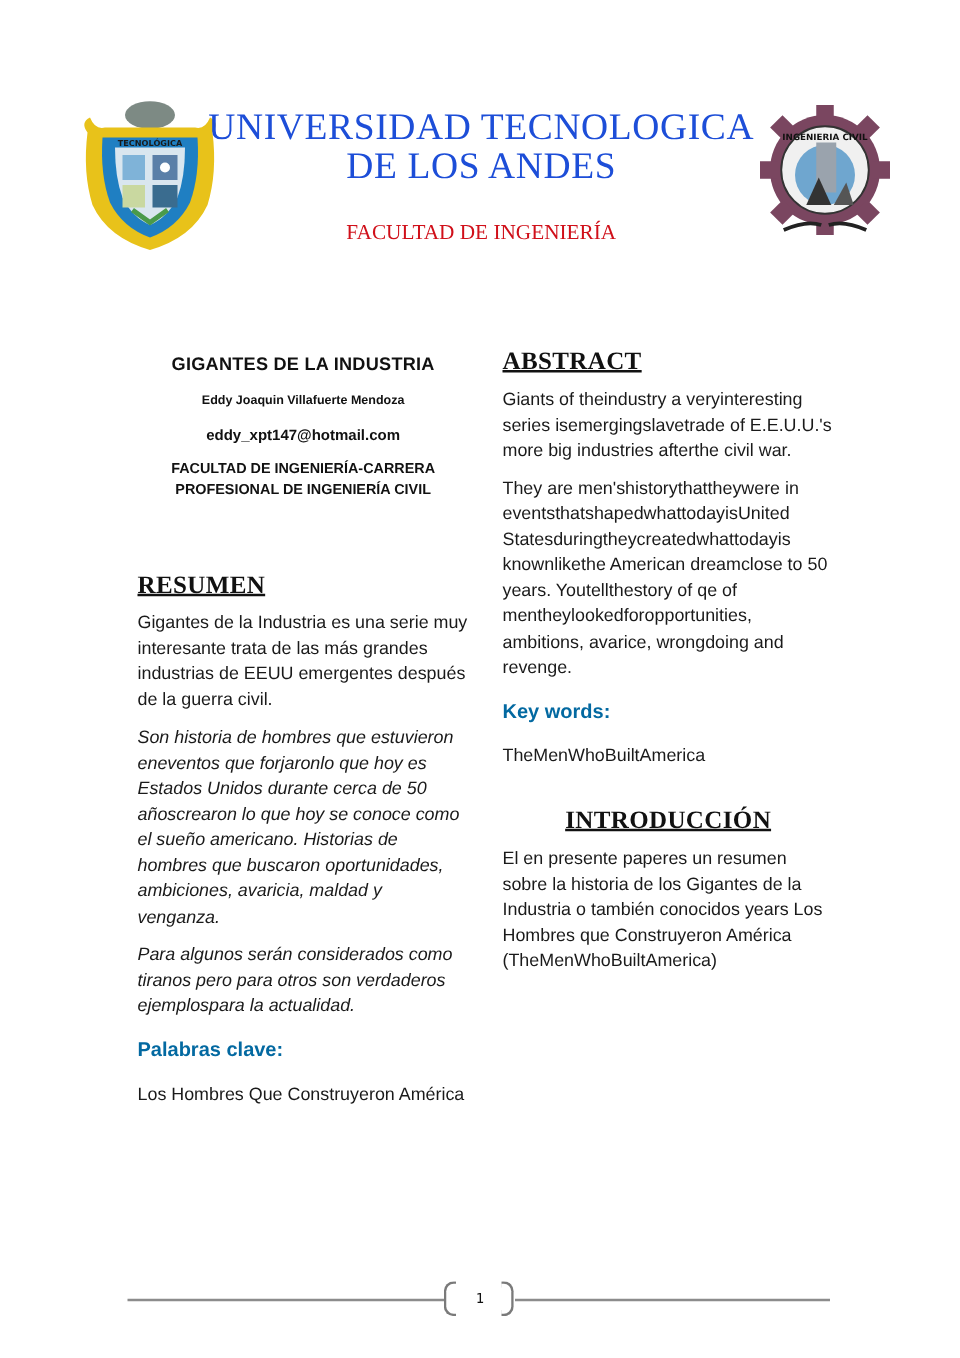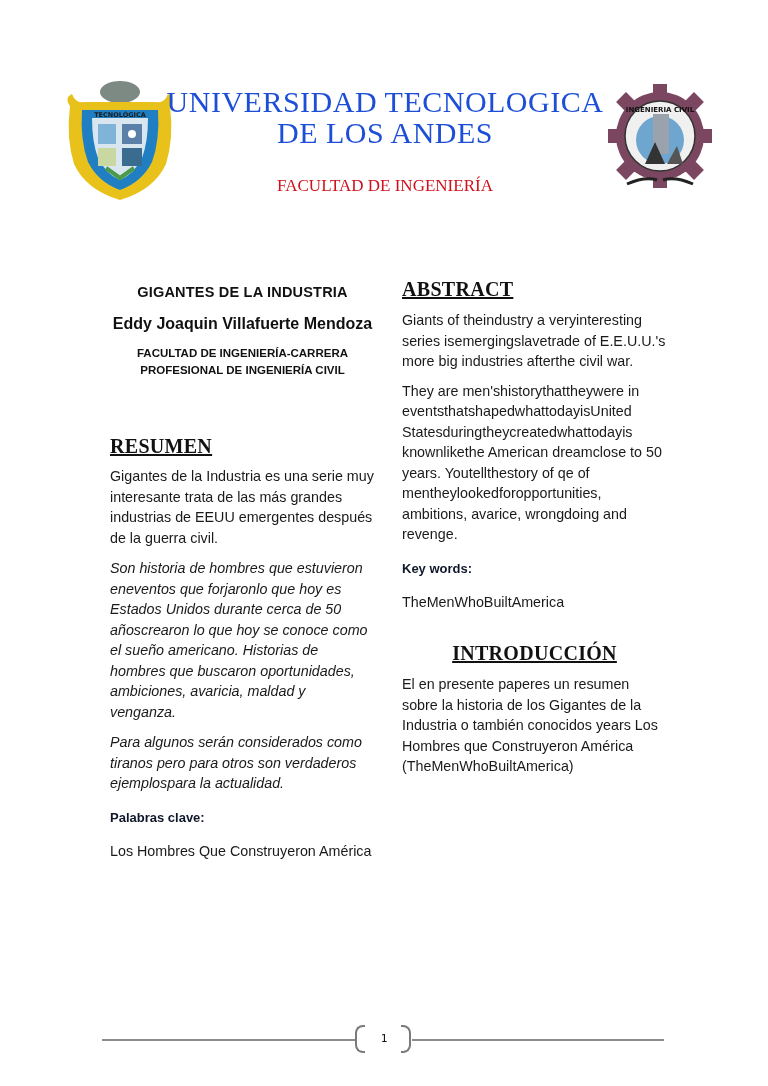--- a/index.html
+++ b/index.html
@@ -23,21 +23,21 @@
     }
     .fac-1 { top: 176px; font-size: 17px; }
     .fac-2 { top: 204px; font-size: 17px; left: 120px; width: 530px; }
 
     
     .col-left { position: absolute; left: 110px; top: 280px; width: 265px; }
     .col-right { position: absolute; left: 402px; top: 278px; width: 265px; }
 
     .title-block { text-align: center; font-family: "Liberation Sans", "DejaVu Sans", sans-serif; font-weight: bold; }
     .doc-title { font-size: 14.5px; margin: 4px 0 0 0; letter-spacing: 0.2px; }
-    .author { font-size: 16px; margin: 15px 0 0 0; }
+    .author { font-size: 10px; margin: 15px 0 0 0; }
     .email { font-size: 12px; margin: 15px 0 0 0; }
     .affil { font-size: 11.5px; margin: 12px 0 0 0; line-height: 17px; }
 
     .section-heading {
       font-family: "Liberation Serif", "DejaVu Serif", serif; font-weight: bold;
       text-decoration: underline; text-transform: uppercase; font-size: 20px;
       letter-spacing: 0.3px; color: #111;
     }
     .h-resumen { margin-top: 56px; }
     .h-intro { text-align: center; margin-top: 30px; }
@@ -47,21 +47,21 @@
       line-height: 20.5px; color: #1a1a1a; margin: 0;
       word-wrap: break-word;
     }
     .col-left .para { margin-top: 8px; }
     .col-left .para + .para { margin-top: 10px; font-style: italic; }
     .col-right .para { margin-top: 9px; }
     .col-right .para + .para { margin-top: 9px; }
 
     .kw-label {
       font-family: "Liberation Sans", "DejaVu Sans", sans-serif; font-weight: bold;
-      font-size: 13px; margin-top: 16px; color: #0f172a;
+      font-size: 16px; margin-top: 16px; color: #0369a1;
     }
     .kw-value { margin-top: 16px !important; }
 
     
     .footer-line {
       position: absolute; top: 1039px; height: 2px; background: #8c8c8c;
     }
     .fl-left { left: 102px; width: 254px; }
     .fl-right { left: 412px; width: 252px; }
     .bracket {
@@ -123,20 +123,21 @@
       <path d="M22 104 Q40 96 52 100" stroke="#222" stroke-width="3" fill="none"></path>
       <path d="M88 104 Q70 96 58 100" stroke="#222" stroke-width="3" fill="none"></path>
       <text x="55" y="32" text-anchor="middle" font-size="7" font-family="DejaVu Sans, sans-serif" font-weight="bold" fill="#111">INGENIERIA CIVIL</text>
     </svg>
   </div>
 
   <div class="col-left">
     <div class="title-block">
       <div class="doc-title">GIGANTES DE LA INDUSTRIA</div>
       <div class="author">Eddy Joaquin Villafuerte Mendoza</div>
+      <div class="email">eddy_xpt147@hotmail.com</div>
       <div class="affil">FACULTAD DE INGENIERÍA-CARRERA PROFESIONAL DE INGENIERÍA CIVIL</div>
     </div>
 
     <div class="section-heading h-resumen">RESUMEN</div>
     <p class="para">Gigantes de la Industria es una serie muy interesante trata de las más grandes industrias de EEUU emergentes después de la guerra civil.</p>
     <p class="para">Son historia de hombres que estuvieron eneventos que forjaronlo que hoy es Estados Unidos durante cerca de 50 añoscrearon lo que hoy se conoce como el sueño americano. Historias de hombres que buscaron oportunidades, ambiciones, avaricia, maldad y venganza.</p>
     <p class="para">Para algunos serán considerados como tiranos pero para otros son verdaderos ejemplospara la actualidad.</p>
     <div class="kw-label">Palabras clave:</div>
     <p class="para kw-value">Los Hombres Que Construyeron América</p>
   </div>

